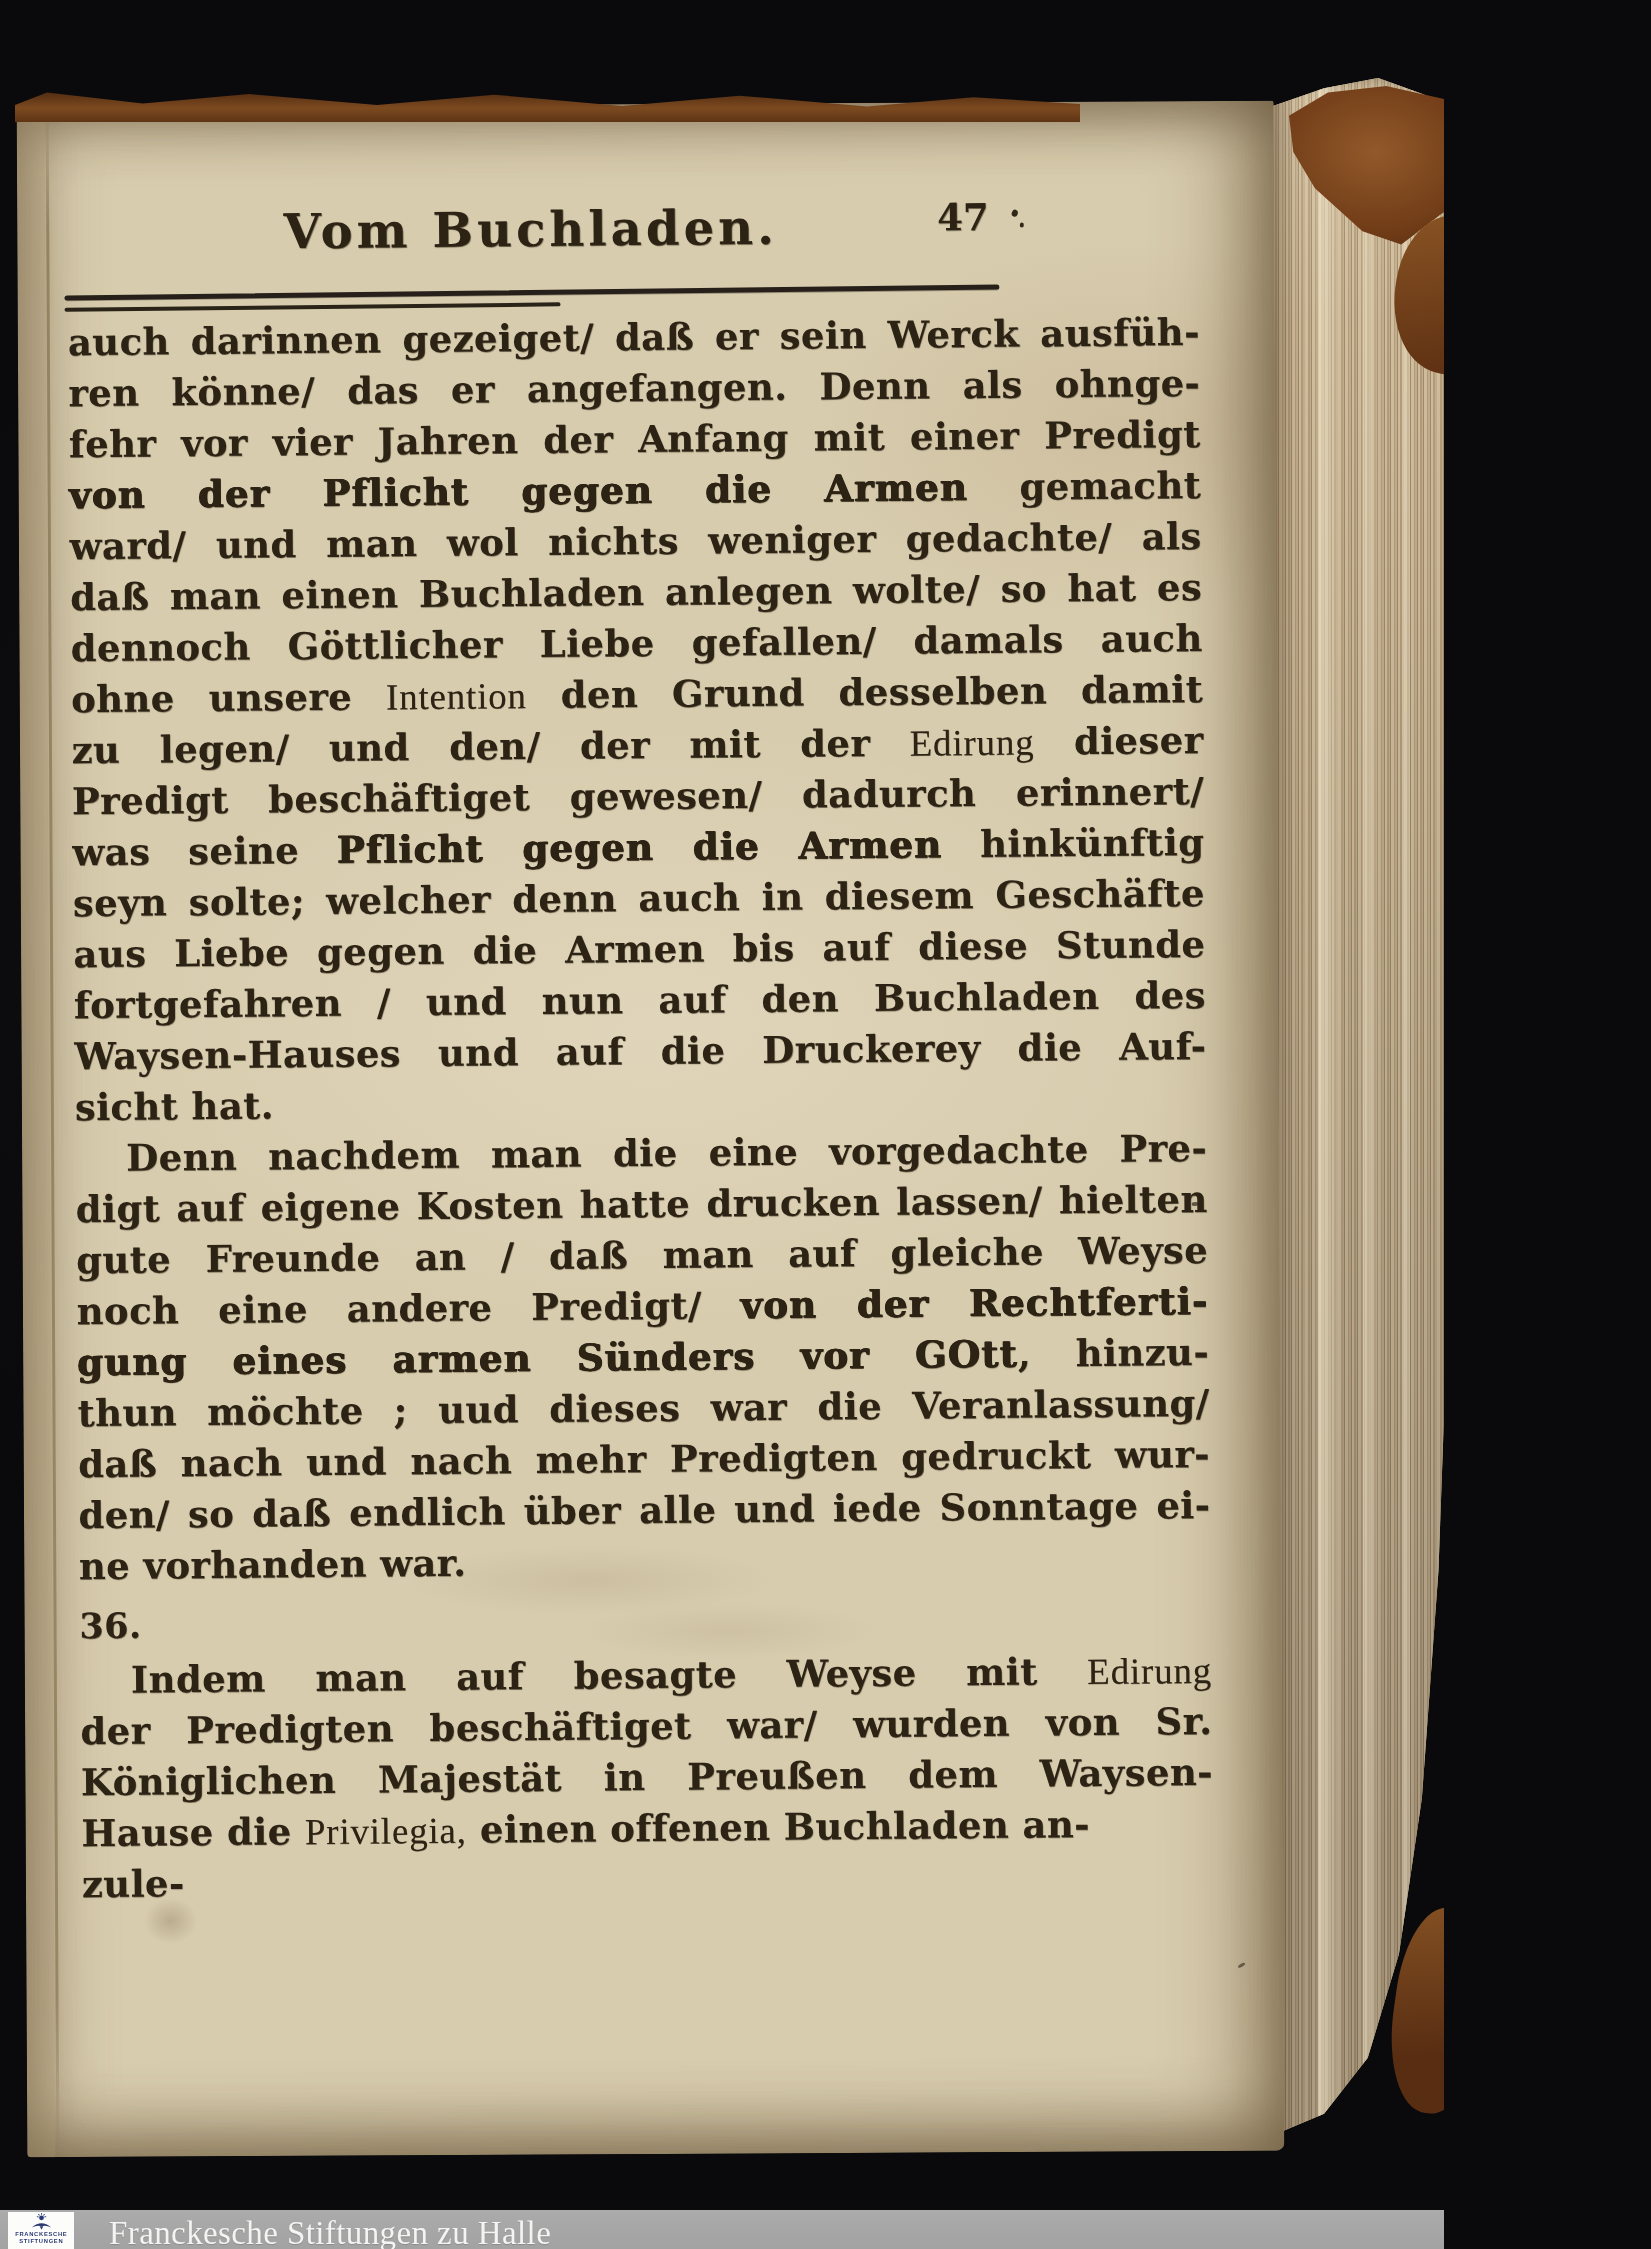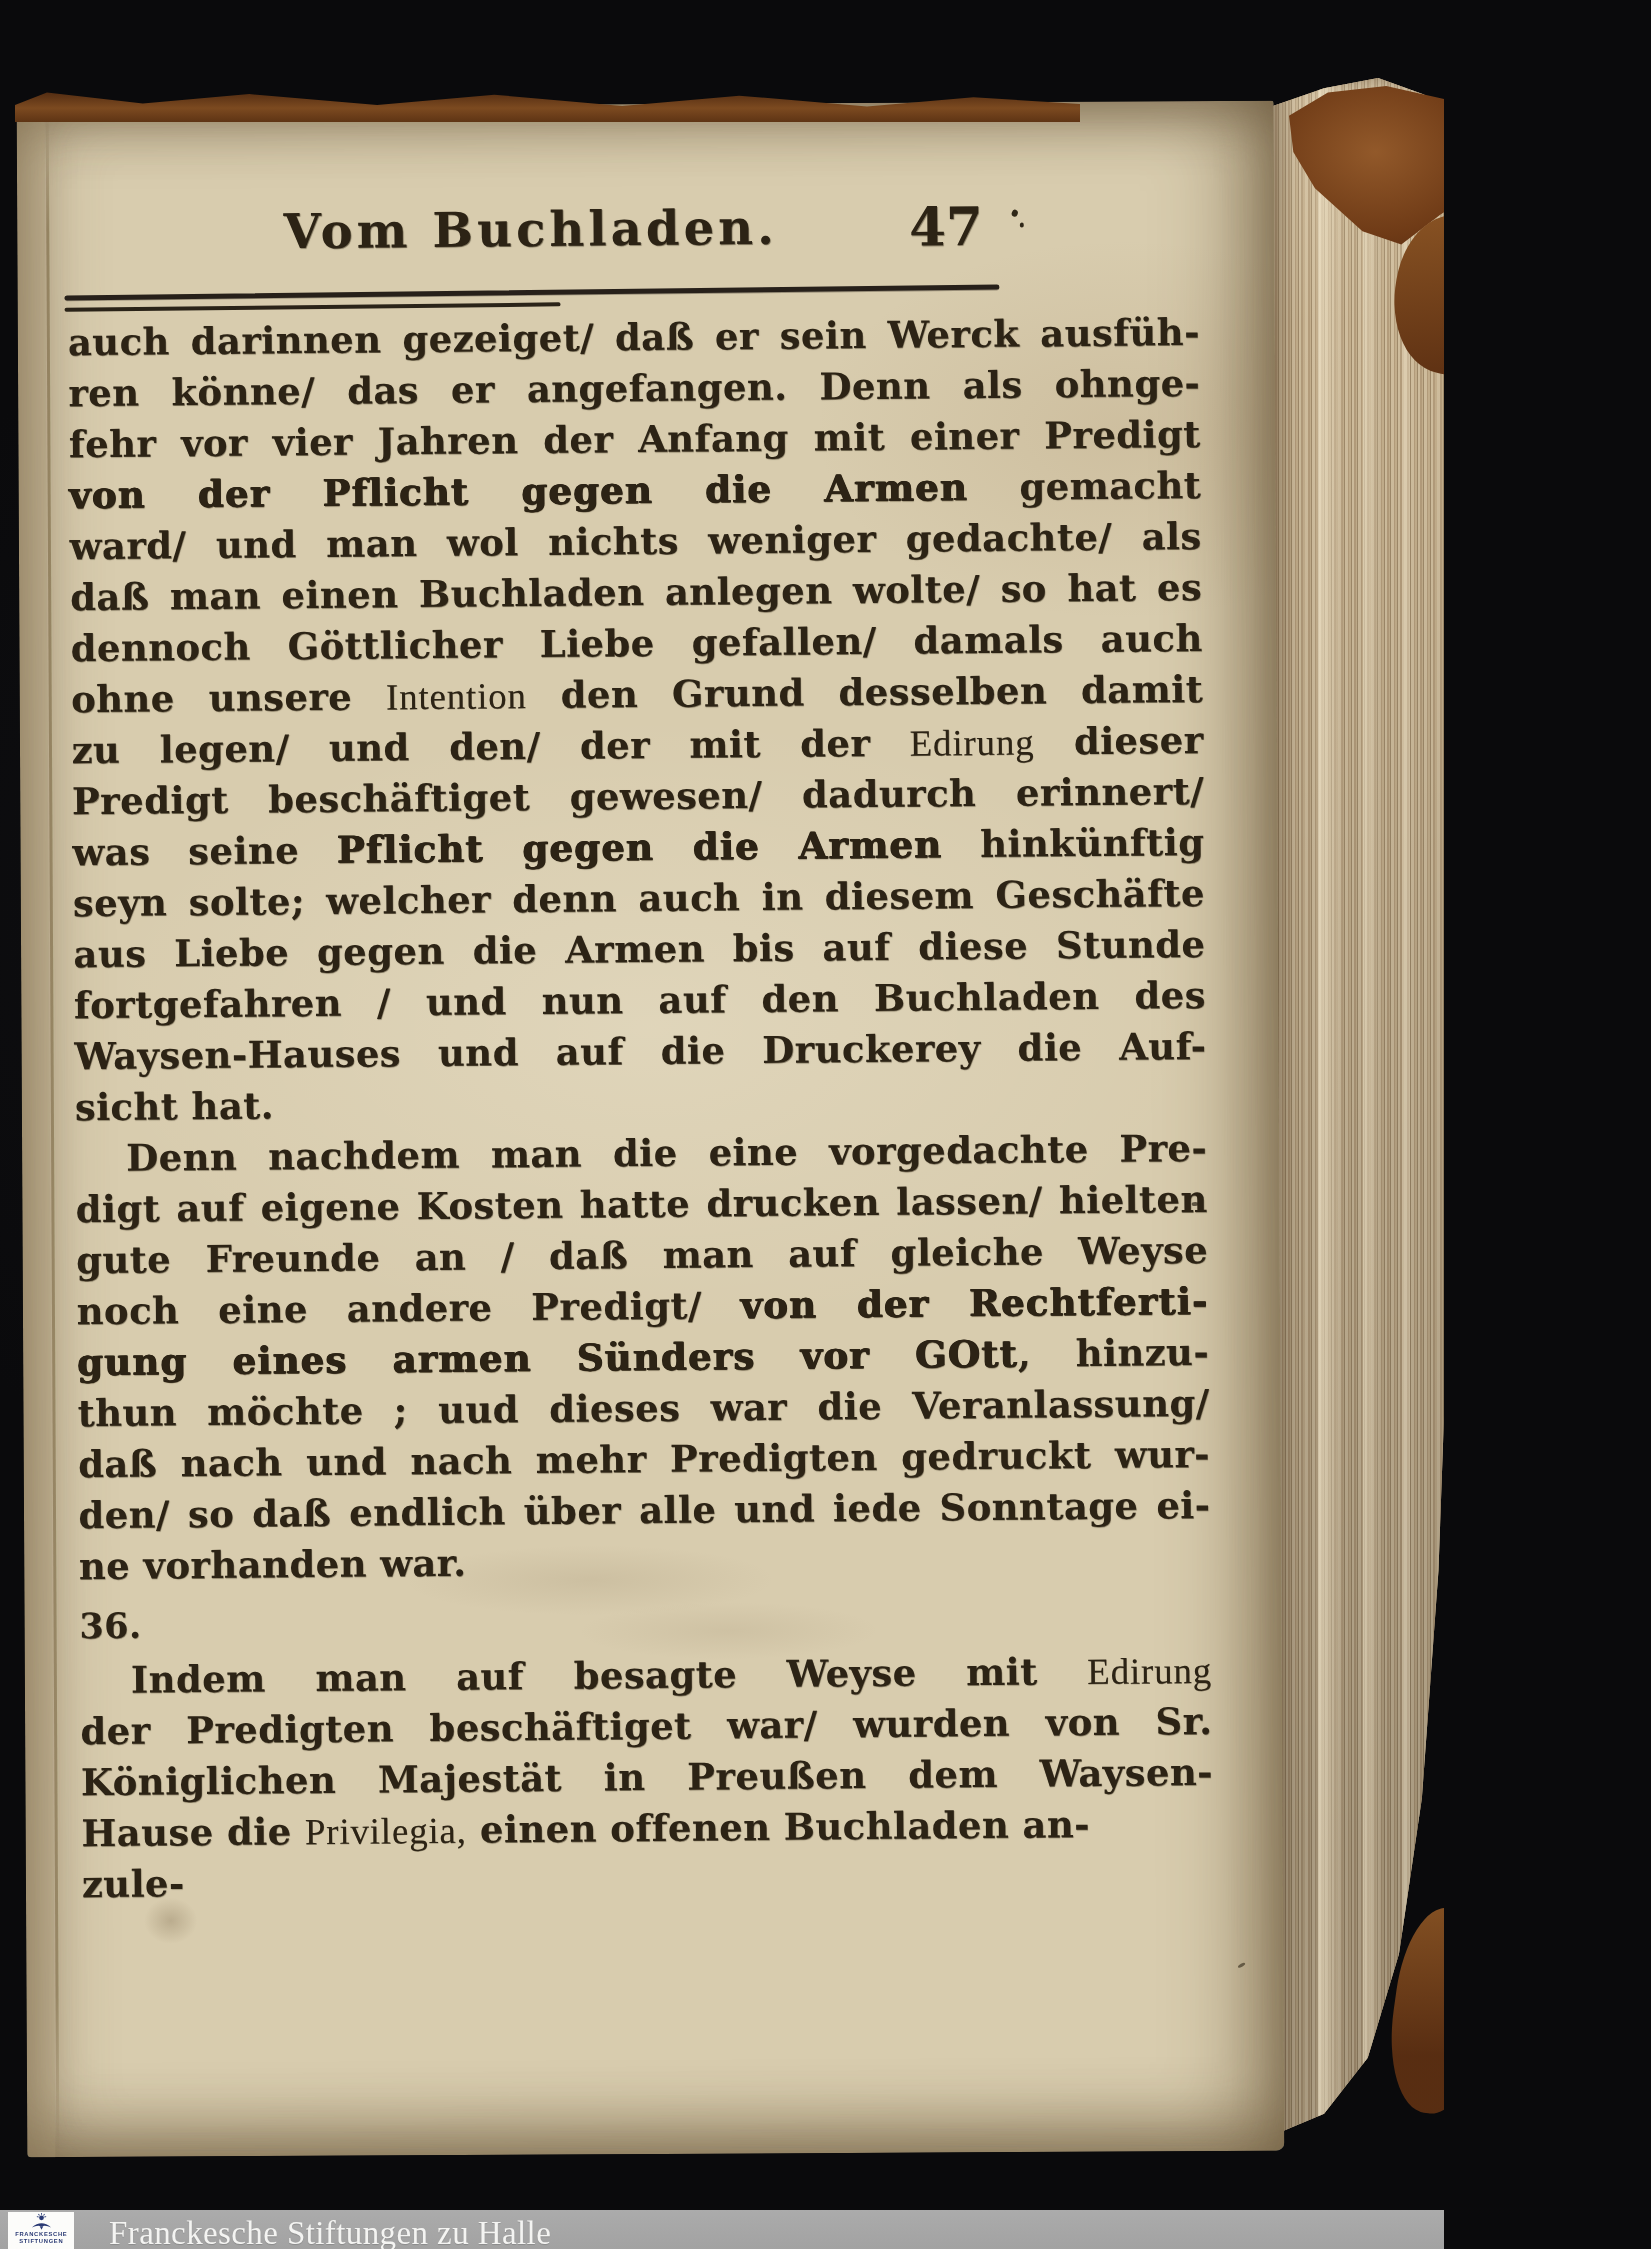--- a/index.html
+++ b/index.html
@@ -93,22 +93,22 @@
 
   .content{position:absolute;inset:0;transform:rotate(-0.22deg);color:var(--ink);}
 
   .running-head{position:absolute;top:96px;left:51px;width:932px;height:66px;}
   .page-title{
     display:block;text-align:center;
     font-size:48px;font-weight:700;letter-spacing:4.1px;
     text-shadow:0.7px 0.8px 0.8px rgba(46,36,18,.55);
   }
   .page-number{
-    position:absolute;right:14px;top:-1.7px;
-    font-size:53px;font-weight:700;
+    position:absolute;right:8px;top:-1.7px;
+    font-size:37px;font-weight:700;
     text-shadow:0.7px 0.8px 0.8px rgba(46,36,18,.5);
   }
   .rule1{position:absolute;top:185px;left:50px;width:935px;height:5px;
     background:#27201a;border-radius:2.5px;transform:rotate(-0.15deg);
     box-shadow:0 0.8px 0 rgba(39,32,26,.35);}
   .rule2{position:absolute;top:198px;left:50px;width:496px;height:4.1px;
     background:#2a2318;border-radius:2.5px;transform:rotate(-0.1deg);}
 
   .text-block{
     position:absolute;top:208px;left:53px;width:1132px;

